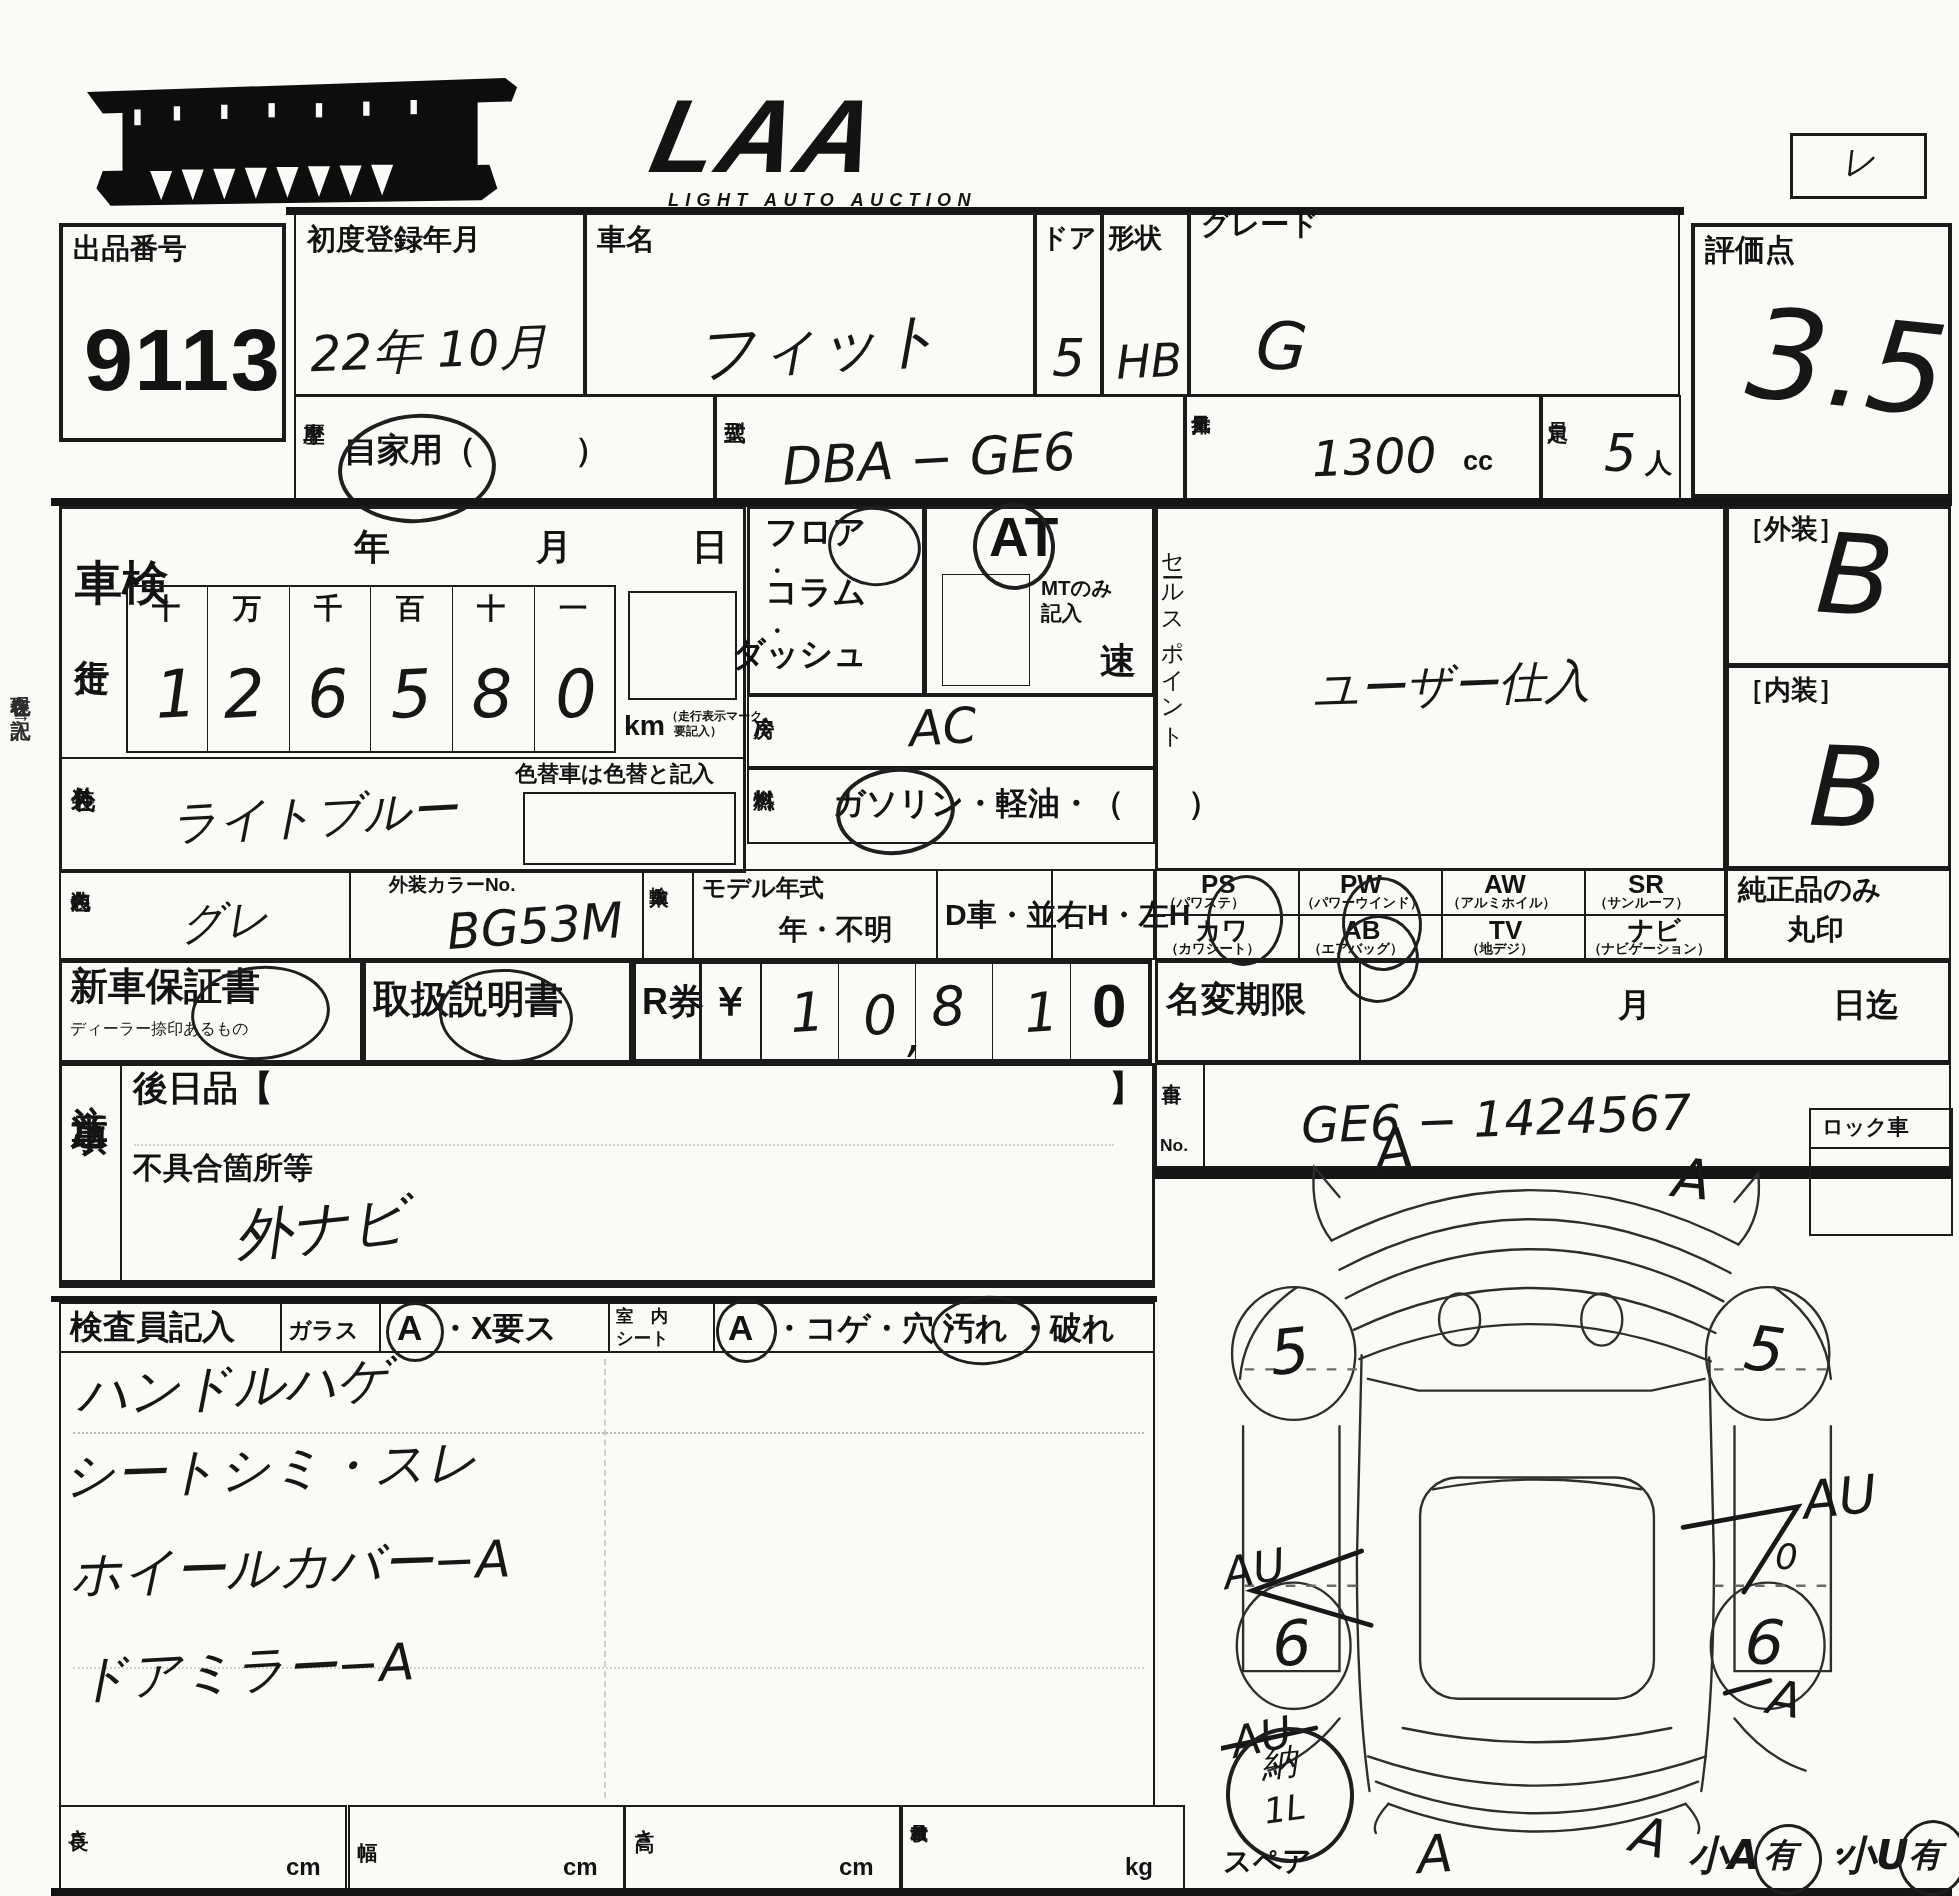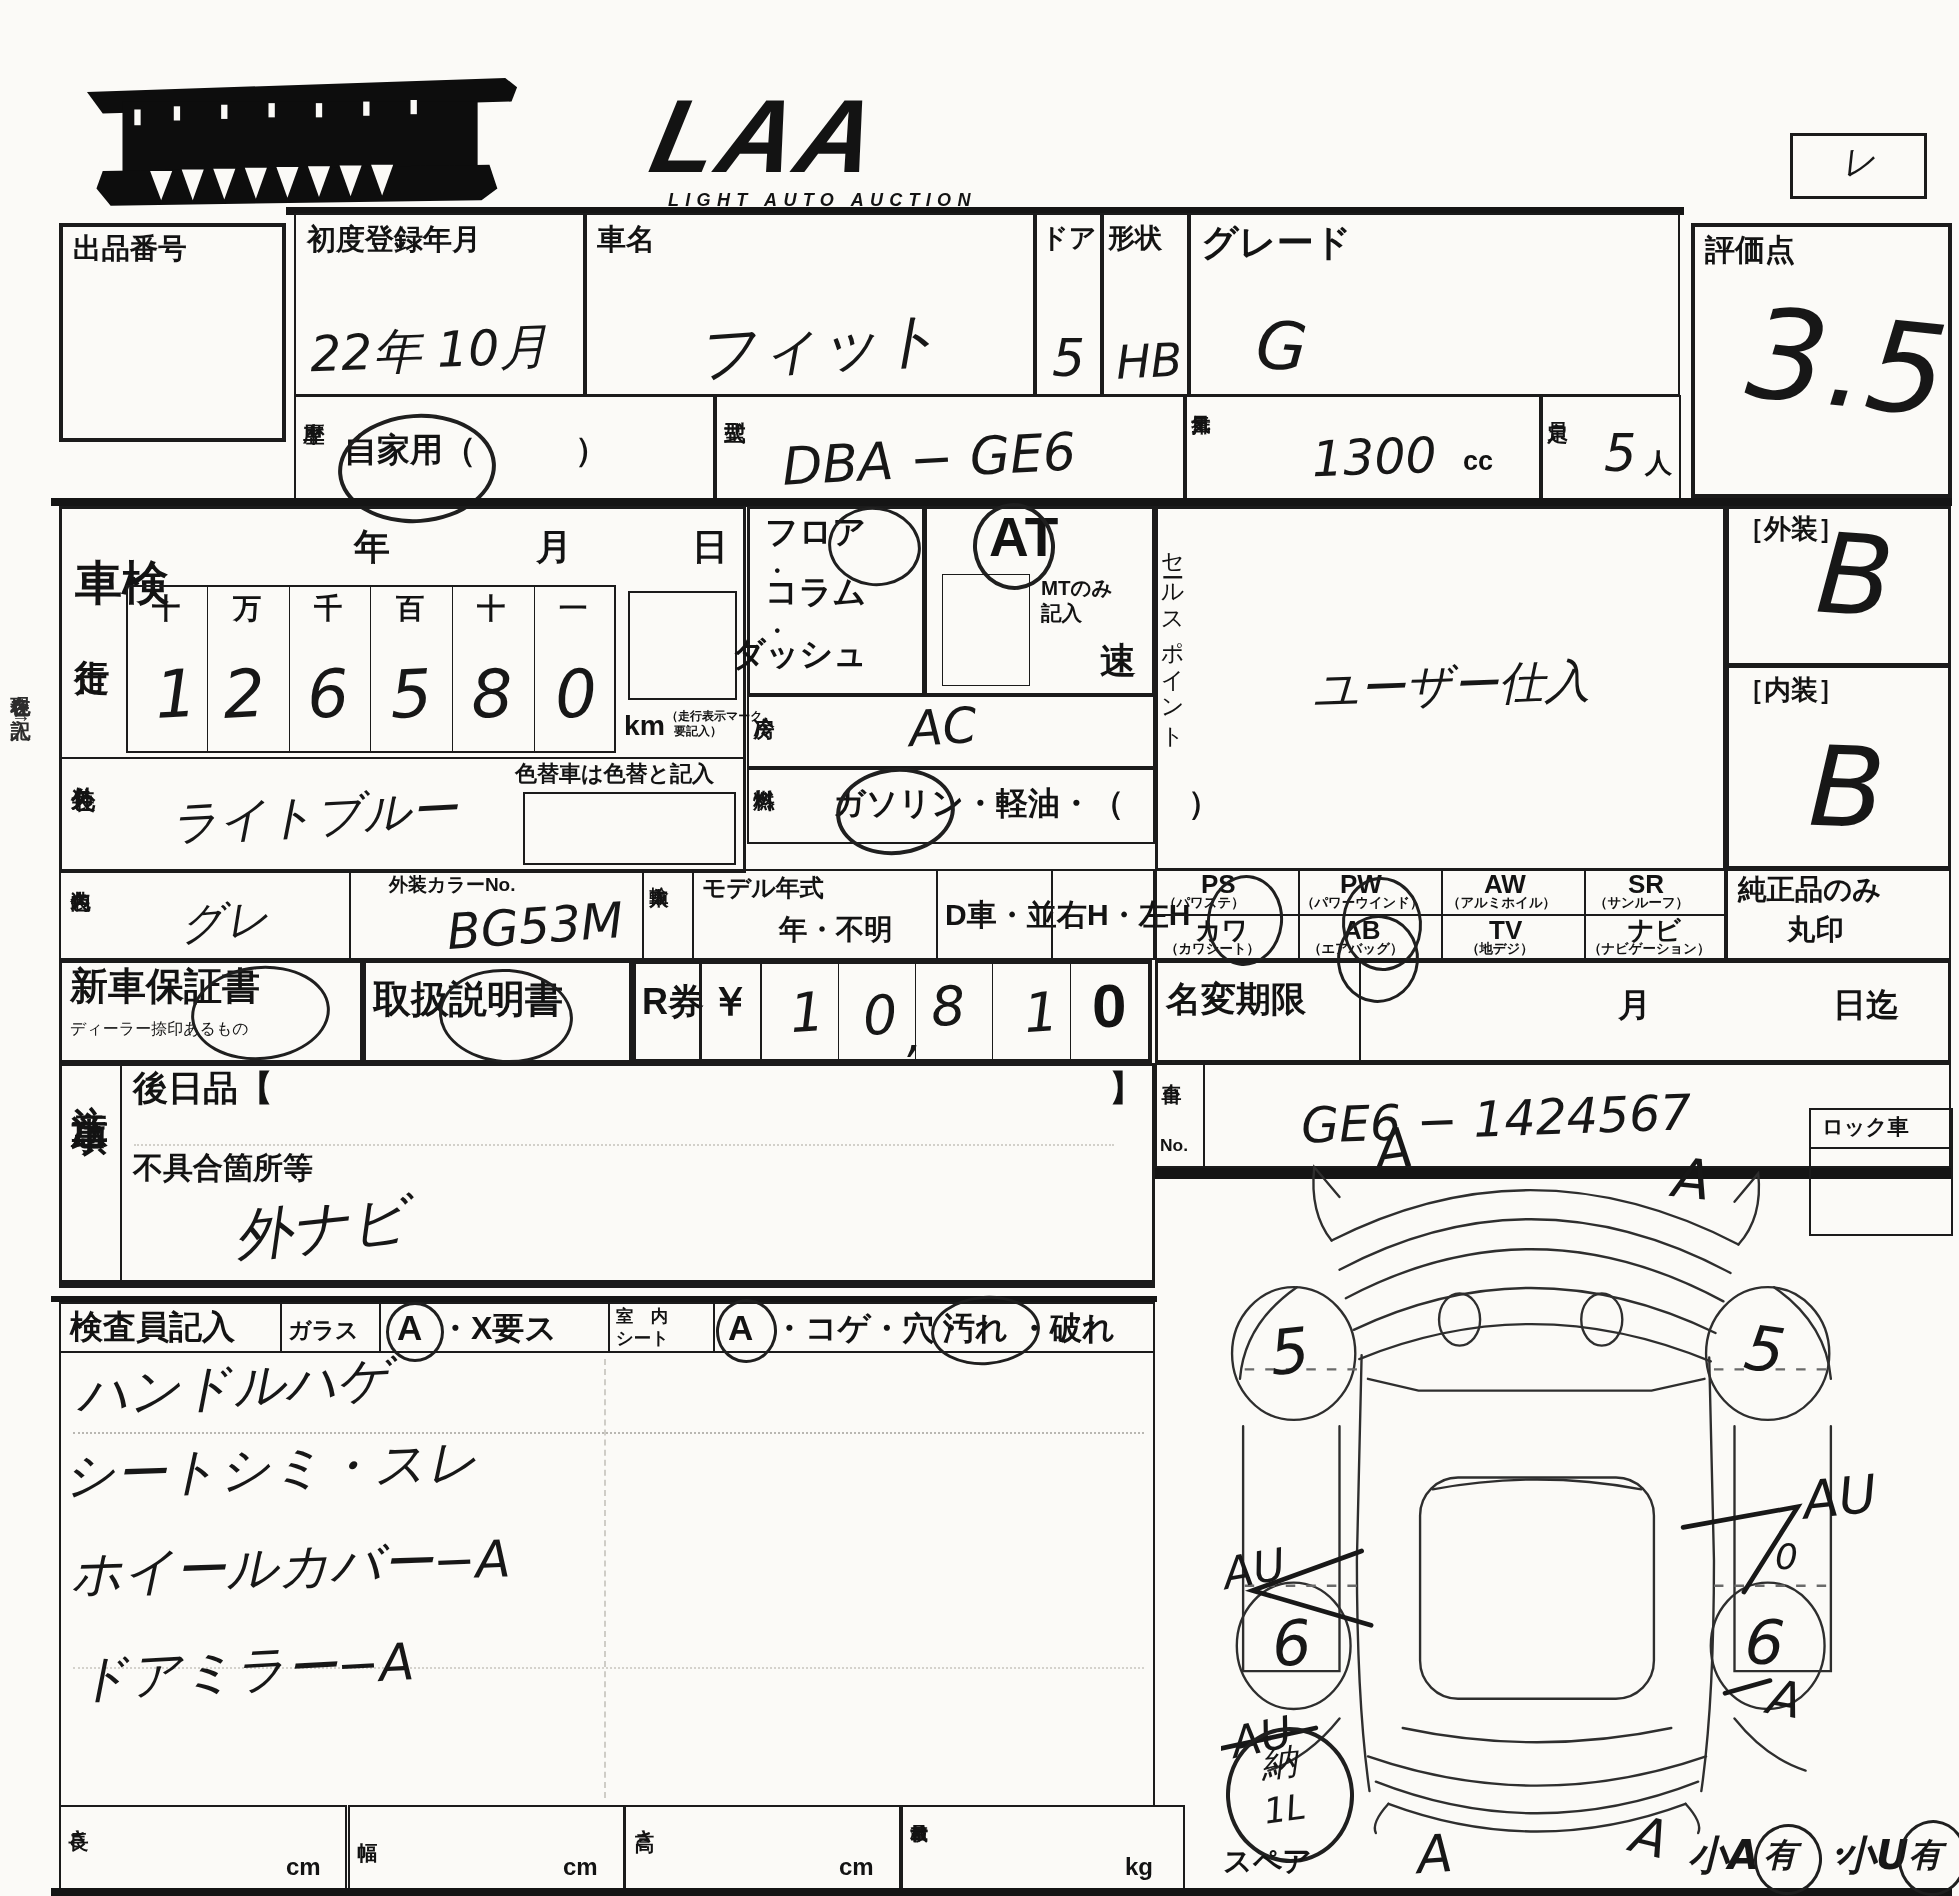--- a/index.html
+++ b/index.html
@@ -47,40 +47,41 @@
   </svg>
   <div class="abs lbl" style="left:654px;top:82px;font-size:104px;font-style:italic;transform:skewX(-12deg);letter-spacing:3.2px;">LAA</div>
   <div class="abs lbl" style="left:668px;top:191px;font-size:18px;font-style:italic;letter-spacing:6.3px;">LIGHT AUTO AUCTION</div>
   <div class="cell" style="left:1790px;top:133px;width:137px;height:66px;border-width:3.2px;"></div>
   <div class="abs hw" style="left:1841px;top:144px;font-size:35px;transform:rotate(-8deg);">レ</div>
 
   <div class="abs vert" style="left:8px;top:681px;height:261px;font-size:20px;color:#2d2d2d;font-weight:bold;">現在色を記入→</div>
 
   <div class="cell hv" style="left:59px;top:223px;width:227px;height:219px;"></div>
   <div class="abs lbl" style="left:73px;top:234px;font-size:28.4px;">出品番号</div>
+  <div class="abs lbl" style="left:84px;top:314px;font-size:88px;letter-spacing:1.6px;">9113</div>
 
   <div class="bar" style="left:286px;top:207px;width:1398px;height:8px;"></div>
   <div class="cell" style="left:294px;top:213px;width:291px;height:183px;"></div>
   <div class="abs lbl" style="left:307px;top:224px;font-size:29px;">初度登録年月</div>
   <div class="abs hw" style="left:310px;top:326px;font-size:49px;transform:rotate(-2deg);">22年 10月</div>
 
   <div class="cell" style="left:585px;top:213px;width:450px;height:183px;"></div>
   <div class="abs lbl" style="left:597px;top:224px;font-size:29px;">車名</div>
   <div class="abs hw" style="left:695px;top:316px;font-size:60px;transform:rotate(-4deg);">フィット</div>
 
   <div class="cell" style="left:1035px;top:213px;width:67px;height:183px;"></div>
   <div class="abs lbl" style="left:1041px;top:224px;font-size:27px;">ドア</div>
   <div class="abs hw" style="left:1052px;top:332px;font-size:52px;">5</div>
 
   <div class="cell" style="left:1102px;top:213px;width:87px;height:183px;"></div>
   <div class="abs lbl" style="left:1108px;top:224px;font-size:27px;">形状</div>
   <div class="abs hw" style="left:1116px;top:338px;font-size:46px;transform:rotate(-3deg);">HB</div>
 
   <div class="cell" style="left:1189px;top:213px;width:491px;height:183px;"></div>
-  <div class="abs lbl" style="left:1201px;top:224px;font-size:37px;">グレード</div>
+  <div class="abs lbl" style="left:1201px;top:209px;font-size:29px;">グレード</div>
   <div class="abs hw" style="left:1256px;top:314px;font-size:66px;transform:rotate(4deg);">G</div>
 
   <div class="cell hv" style="left:1691px;top:223px;width:261px;height:275px;"></div>
   <div class="abs lbl" style="left:1705px;top:234px;font-size:30px;">評価点</div>
   <div class="abs hw" style="left:1748px;top:300px;font-size:125px;transform:rotate(6deg);">3.5</div>
 
   <div class="cell" style="left:294px;top:395px;width:421px;height:112px;"></div>
   <div class="abs vert lbl" style="left:302px;top:407px;height:91px;font-size:21.3px;">車歴</div>
   <div class="abs lbl" style="left:344px;top:433px;font-size:33px;">自家用（　　　）</div>
   <div class="oval" style="left:338px;top:414px;width:150px;height:101px;transform:rotate(-4deg);border-width:4px;"></div>

